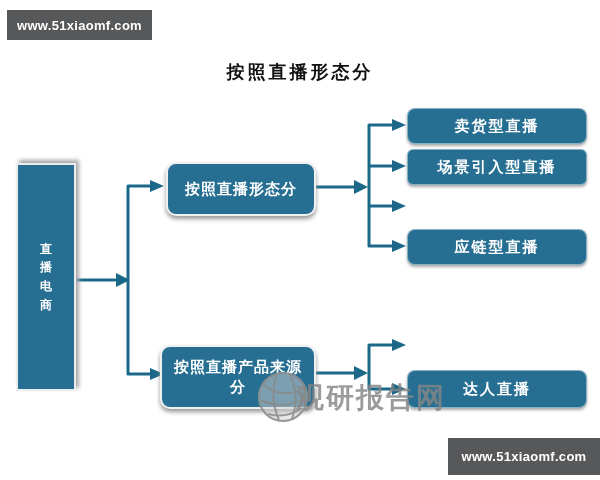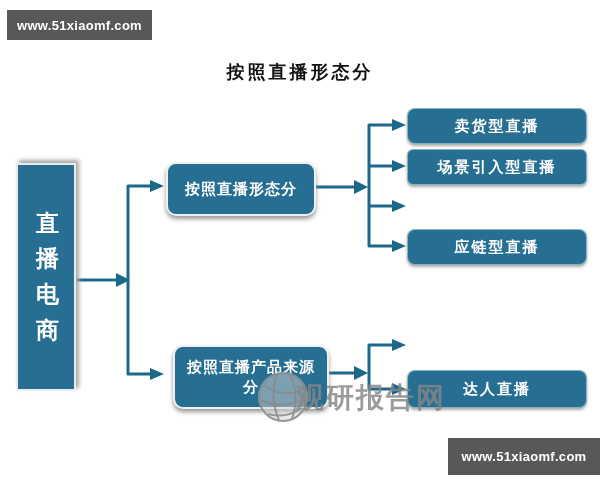--- a/index.html
+++ b/index.html
@@ -48,34 +48,34 @@
     text-align: center;
   }
   .root-box {
     left: 16px; top: 163px; width: 56px; height: 224px;
     border: 2px solid #ececec;
     box-shadow: 3px -3px 4px #a8a8a8;
   }
   .root-box .vtext {
     display: block;
     width: 20px;
-    font-size: 23px;
+    font-size: 12px;
     line-height: 1.55;
     word-break: break-all;
     text-align: center;
   }
   .branch-box {
     border-radius: 10px;
     border: 2px solid #f0f0f0;
     box-shadow: 0 3px 4px #9a9a9a;
     font-size: 15px;
     letter-spacing: 1px;
   }
   .branch-1 { left: 166px; top: 162px; width: 146px; height: 50px; }
-  .branch-2 { left: 173px; top: 345px; width: 152px; height: 60px; }
+  .branch-2 { left: 160px; top: 345px; width: 152px; height: 60px; }
   .branch-2 .wrap { display: block; width: 132px; line-height: 1.35; }
 
   .leaf-box {
     left: 407px; width: 178px;
     border-radius: 8px;
     border: 1px solid rgba(255,255,255,0.45);
     box-shadow: 0 2px 3px #aaaaaa;
     font-size: 15px;
     letter-spacing: 2px;
   }

